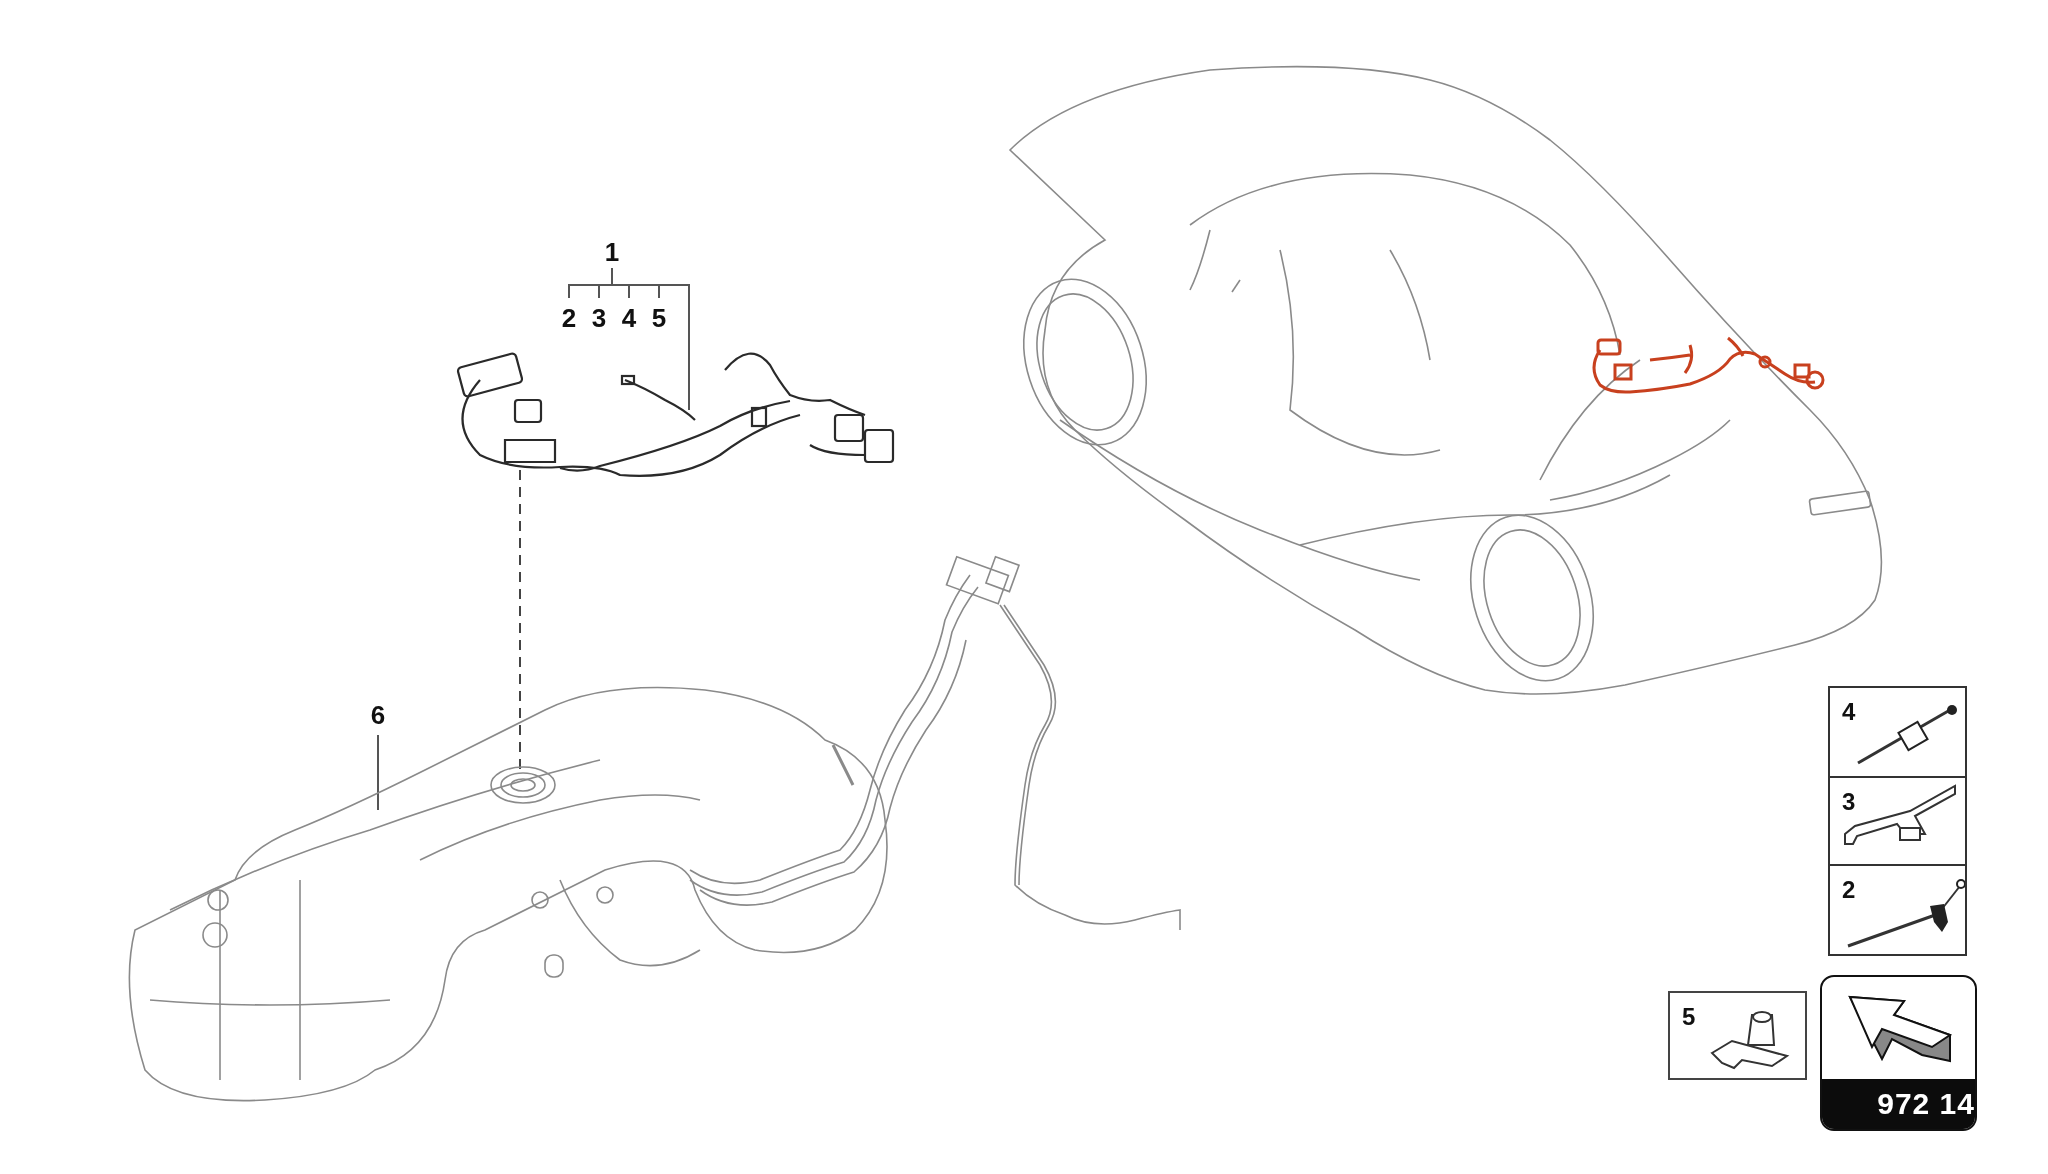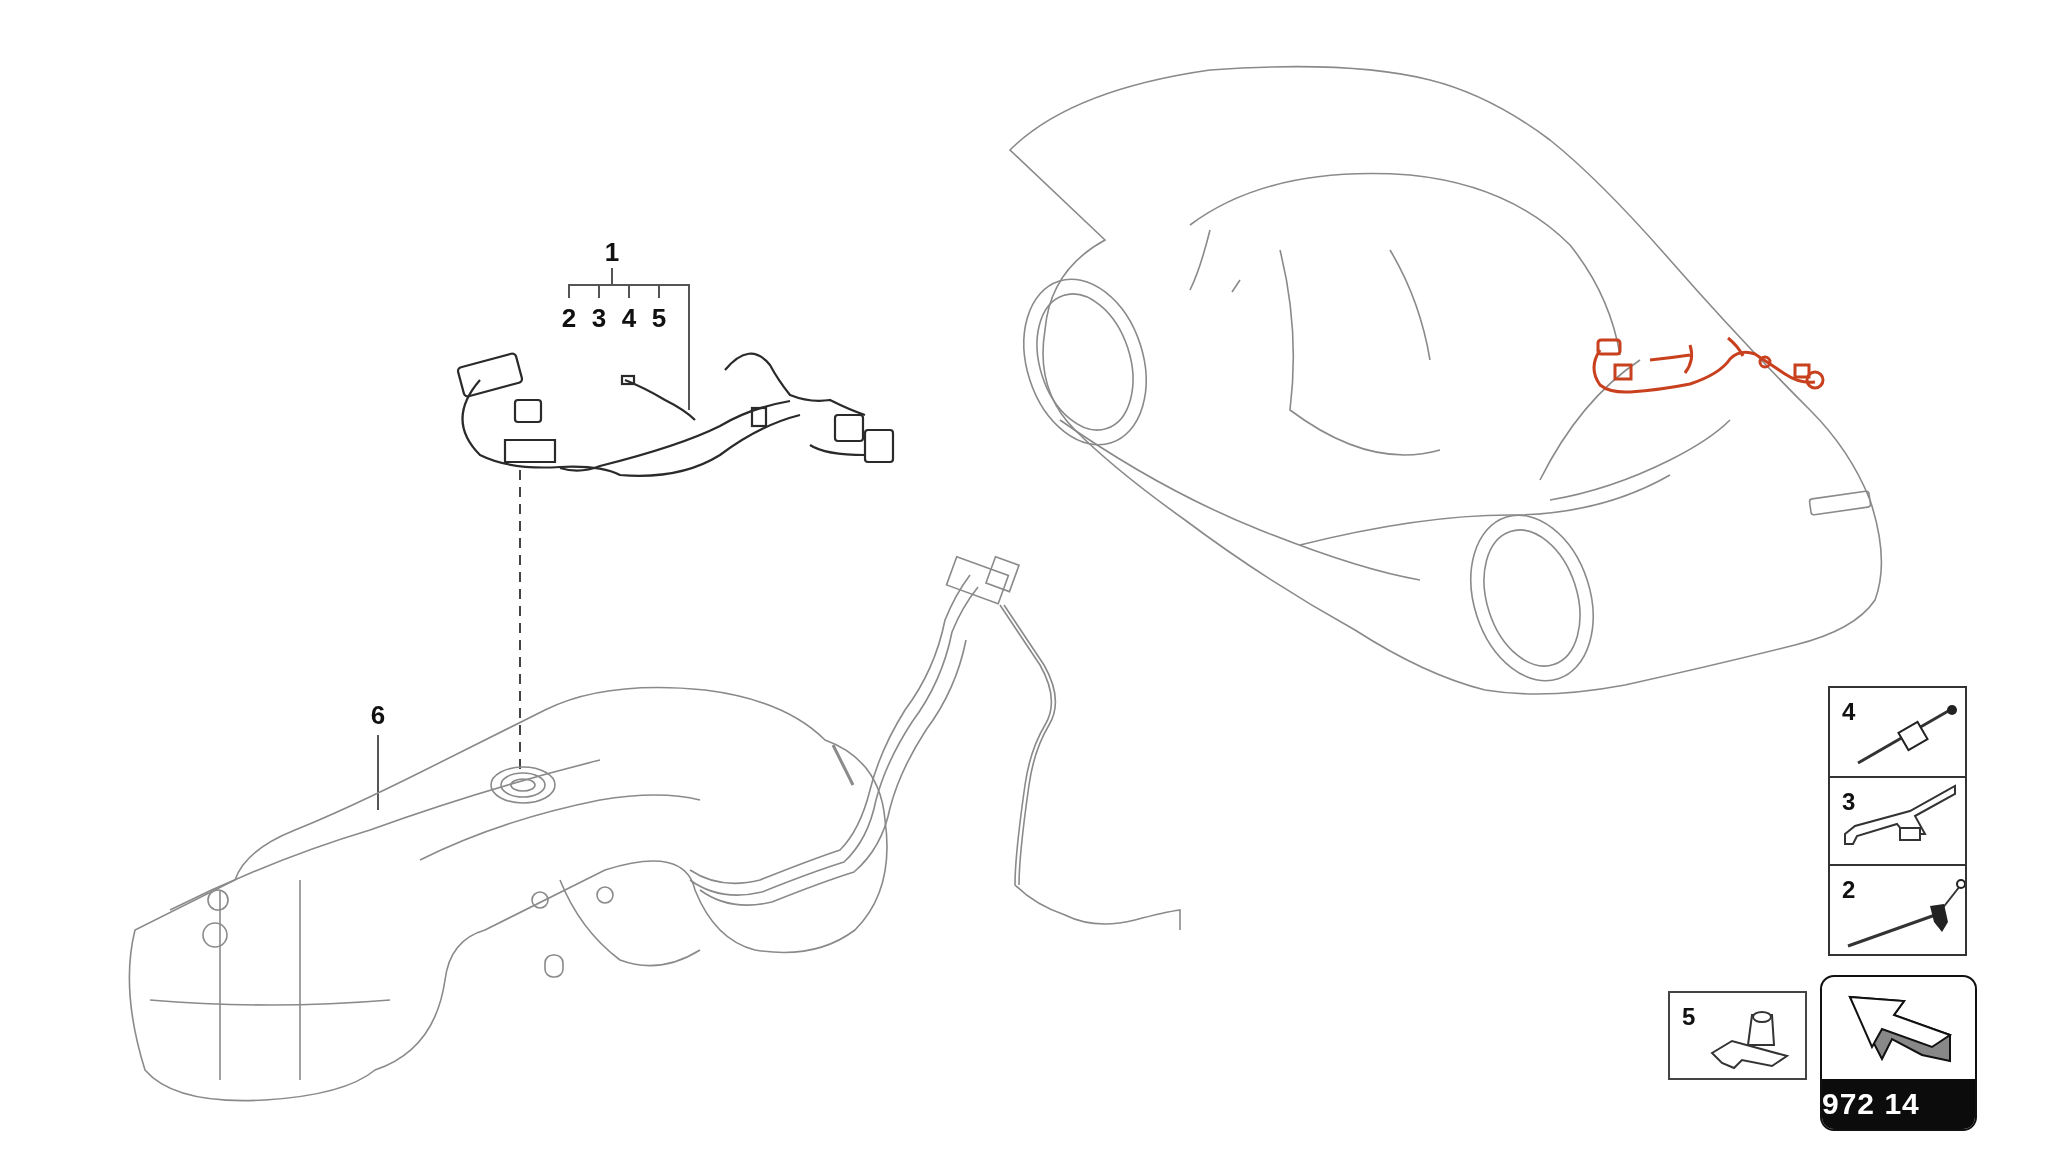--- a/index.html
+++ b/index.html
@@ -6,21 +6,21 @@
   body{width:2048px;height:1174px;position:relative;overflow:hidden;font-family:"Liberation Sans",sans-serif;color:#111;}
   .callout{position:absolute;font-family:"Liberation Sans",sans-serif;font-weight:bold;font-size:26px;line-height:26px;color:#111;transform:translate(-50%,-50%);}
   svg.layer{position:absolute;left:0;top:0;}
   .legend-stack{position:absolute;left:1828px;top:686px;width:139px;height:270px;border:2px solid #333;box-sizing:border-box;background:#fff;}
   .legend-cell{position:absolute;left:0;width:135px;height:88px;box-sizing:border-box;}
   .legend-cell + .legend-cell{border-top:2px solid #333;}
   .legend-num{position:absolute;left:12px;top:10px;font-weight:bold;font-size:24px;}
   .legend-cell svg{position:absolute;left:0;top:0;}
   .box5{position:absolute;left:1668px;top:991px;width:139px;height:89px;border:2px solid #444;box-sizing:border-box;background:#fff;}
   .badge{position:absolute;left:1820px;top:975px;width:157px;height:156px;border:2px solid #111;border-radius:14px;box-sizing:border-box;overflow:hidden;background:#fff;}
-  .badge-band{position:absolute;left:0;right:0;bottom:0;height:50px;background:#0c0c0c;color:#fff;font-weight:bold;font-size:30px;text-align:left;line-height:50px;letter-spacing:1px;}
+  .badge-band{position:absolute;left:0;right:0;bottom:0;height:50px;background:#0c0c0c;color:#fff;font-weight:bold;font-size:30px;text-align:right;line-height:50px;letter-spacing:1px;}
 </style>
 </head>
 <body>
 
 <svg class="layer" width="2048" height="1174" viewBox="0 0 2048 1174">
 
   <g stroke="#555" stroke-width="2" fill="none">
     <line x1="612" y1="268" x2="612" y2="285"></line>
     <line x1="568" y1="285" x2="690" y2="285"></line>
     <line x1="569" y1="285" x2="569" y2="298"></line>

